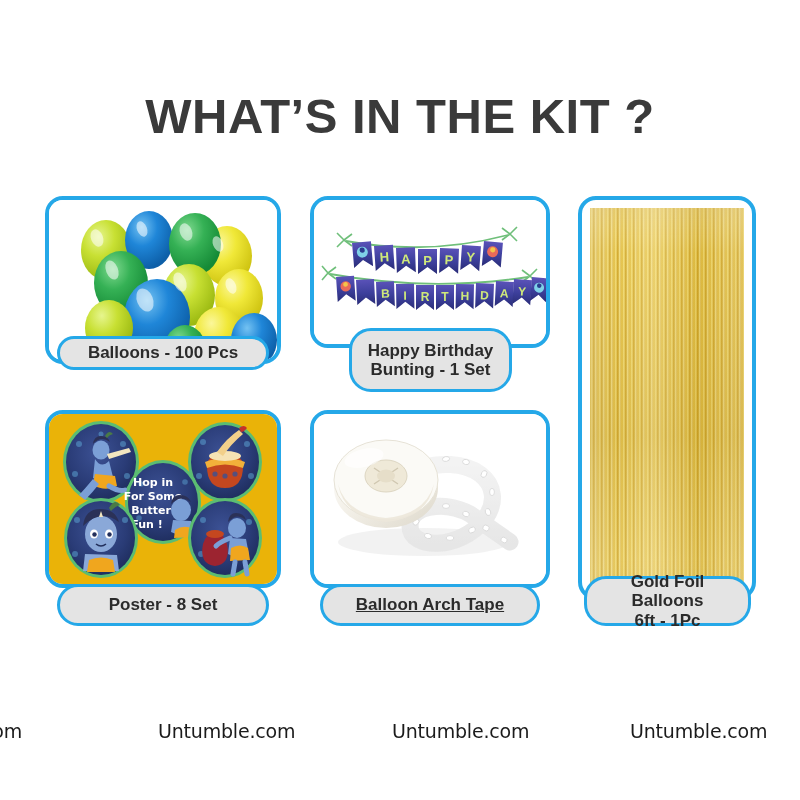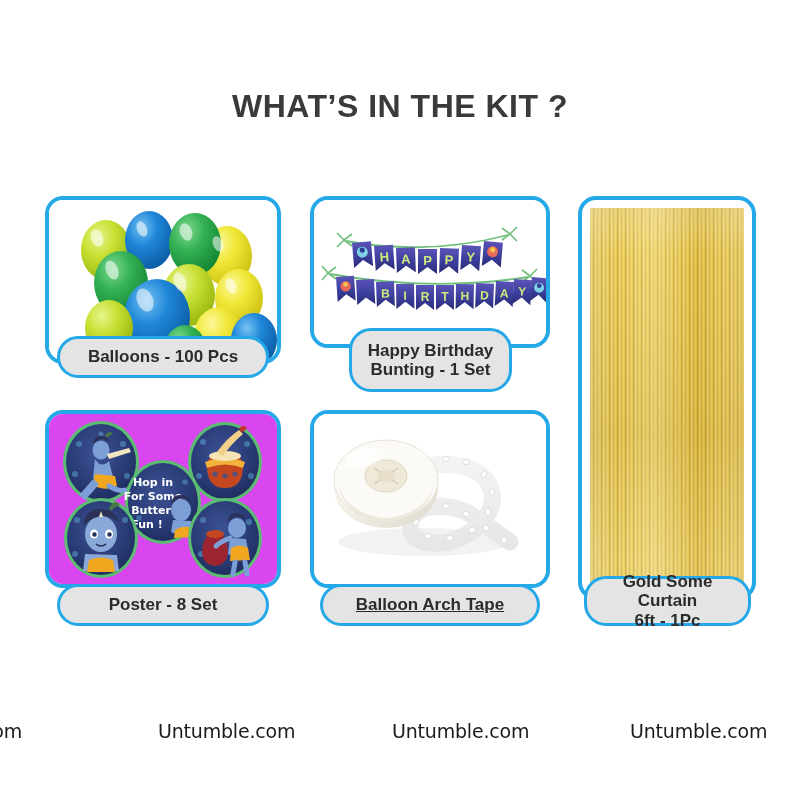--- a/index.html
+++ b/index.html
@@ -20,21 +20,21 @@
     inset: 0;
   }
 
   
   .page-title {
     position: absolute;
     top: 88px;
     left: 0;
     width: 800px;
     text-align: center;
-    font-size: 32px;
+    font-size: 49px;
     font-weight: bold;
     letter-spacing: 0.5px;
     color: #3a3a3a;
     font-family: "Liberation Sans", sans-serif;
   }
 
   
   .card {
     position: absolute;
     box-sizing: border-box;
@@ -62,21 +62,21 @@
     font-weight: bold;
     color: #2b2b2b;
     line-height: 1.12;
     z-index: 6;
     padding: 2px 8px;
     white-space: pre-line;
   }
 
   
   #card-balloons      { left: 45px;  top: 196px; width: 236px; height: 168px; }
-  #label-balloons     { left: 57px;  top: 336px; width: 212px; height: 42px; }
+  #label-balloons     { left: 57px;  top: 336px; width: 212px; height: 34px; }
 
   #card-bunting       { left: 310px; top: 196px; width: 240px; height: 152px; }
   #label-bunting      { left: 349px; top: 328px; width: 163px; height: 64px; }
 
   #card-curtain       { left: 578px; top: 196px; width: 178px; height: 404px; }
   #label-curtain      { left: 584px; top: 576px; width: 167px; height: 50px; }
 
   #card-poster        { left: 45px;  top: 410px; width: 236px; height: 178px; }
   #label-poster       { left: 57px;  top: 584px; width: 212px; height: 42px; }
 
@@ -114,21 +114,21 @@
     position: absolute;
     inset: 0;
     background: linear-gradient(180deg,
       rgba(255,255,255,0.20) 0%,
       rgba(255,255,255,0.00) 12%,
       rgba(140,100,0,0.10) 60%,
       rgba(255,255,255,0.10) 100%);
   }
 
   
-  .poster-stage { position: absolute; inset: 0; background: #d946ef; }
+  .poster-stage { position: absolute; inset: 0; background: #eab308; }
 
   
   .tape-stage { position: absolute; inset: 0; background: #fff; }
 
   
   .watermark {
     position: absolute;
     font-family: "DejaVu Sans", sans-serif;
     font-size: 19px;
     color: #1b1b1b;
@@ -320,21 +320,21 @@
 Bunting - 1 Set</div>
 
   <div class="card" id="card-curtain">
     <div class="card-media">
       <div class="curtain-stage">
         <div class="curtain-sheen"></div>
         <div class="curtain-sheen-v"></div>
       </div>
     </div>
   </div>
-  <div class="card-label" id="label-curtain">Gold Some Curtain
+  <div class="card-label" id="label-curtain">Gold Foil Balloons
 6ft - 1Pc</div>
 
   <div class="card" id="card-poster">
     <div class="card-media">
       <div class="poster-stage">
         <svg width="100%" height="100%" viewBox="0 0 228 170" preserveAspectRatio="xMidYMid meet">
           <defs>
             <radialGradient id="peacock" cx="45%" cy="38%" r="70%">
               <stop offset="0%" stop-color="#3c5194"></stop>
               <stop offset="60%" stop-color="#2a3c77"></stop>

